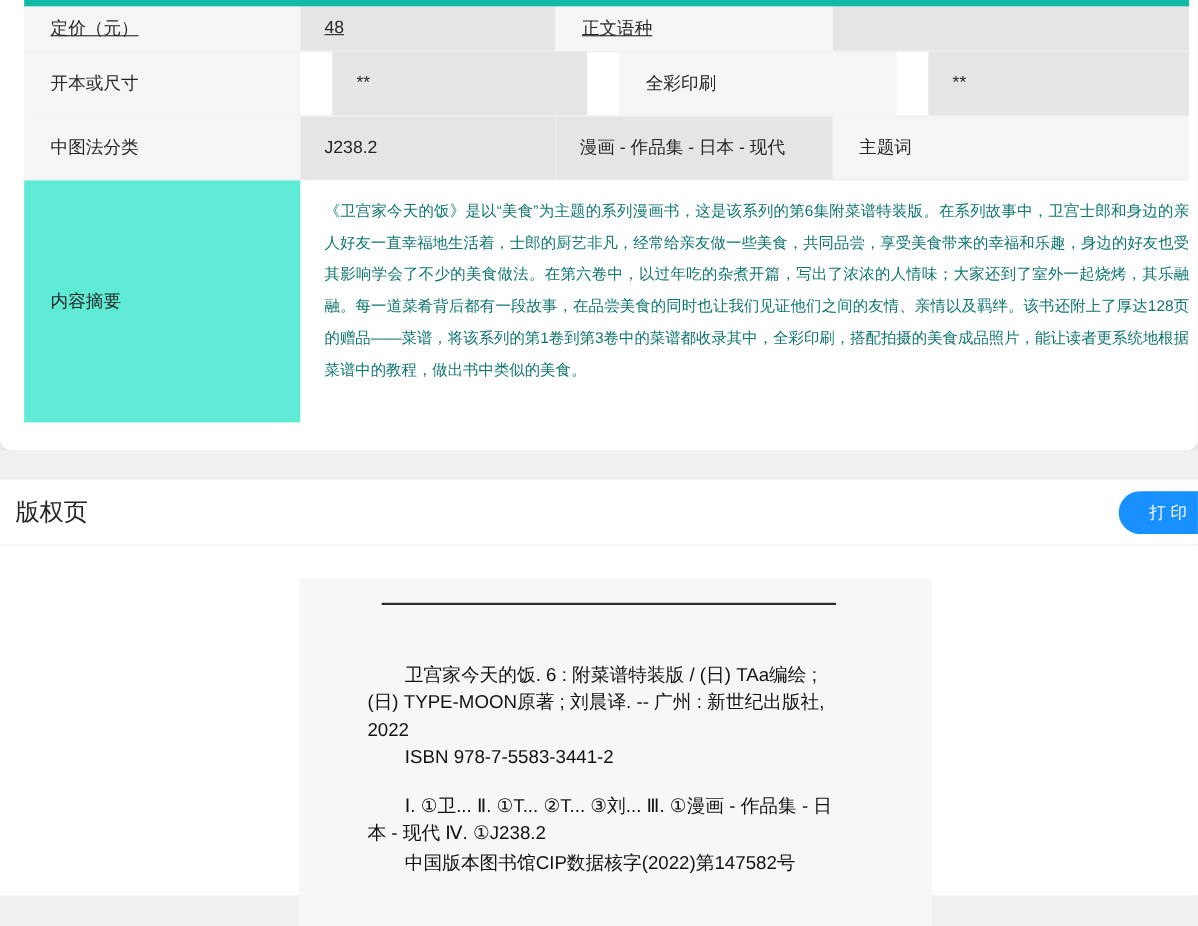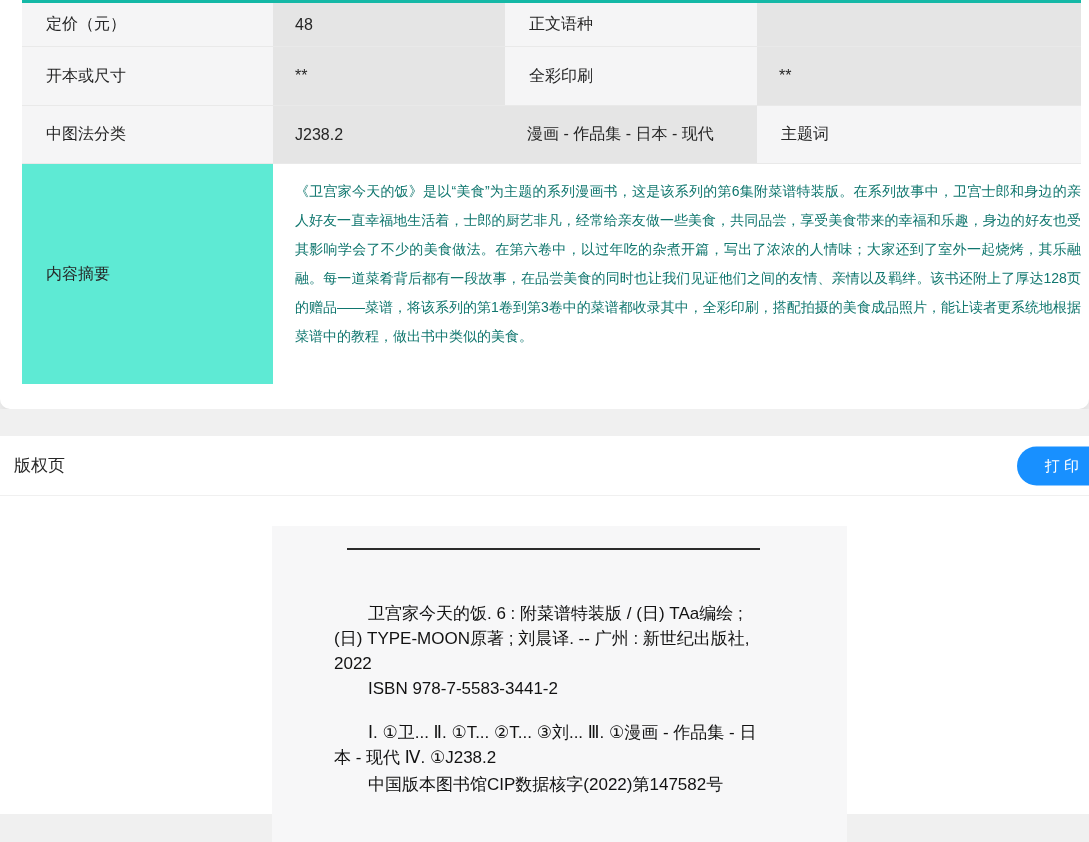--- a/index.html
+++ b/index.html
@@ -16,22 +16,22 @@
     border-radius: 0 0 10px 10px;
     box-shadow: 0 5px 10px rgba(0,0,0,0.07);
     padding: 0 8px 25px 22px;
   }
   .meta-grid { width: 100%; }
   .meta-row {
     display: grid;
     grid-template-columns: 251px 232px 252px 1fr;
     border-bottom: 1px solid #e9e9e9;
   }
-  .meta-row.r1 { height: 47px; border-top: 3px solid #14b8a6; }
-  .meta-row.r2 { height: 59px; }
+  .meta-row.r1 { height: 47px; border-top: 6px solid #14b8a6; text-decoration: underline; }
+  .meta-row.r2 { height: 59px; gap: 29px; }
   .meta-row.r3 { height: 58px; }
   .cell { display: flex; align-items: center; font-size: 16px; color: #262626; }
   .cell.label { background: #f5f5f6; padding: 0 24px; }
   .cell.value { padding: 0 22px; background: #e5e5e5; }
 
   .summary-row {
     display: grid;
     grid-template-columns: 251px 1fr;
     min-height: 220px;
   }
@@ -56,21 +56,21 @@
   
   .card-bottom { background: #ffffff; height: 378px; }
   .section-header {
     position: relative;
     height: 60px;
     display: flex;
     align-items: center;
     padding-left: 14px;
     border-bottom: 1px solid #f0f0f0;
   }
-  .section-title { font-size: 17px; font-weight: 500; color: #262626; }
+  .section-title { font-size: 22px; font-weight: 500; color: #262626; }
   .print-btn {
     position: absolute;
     right: -18px;
     top: 50%;
     transform: translateY(-50%);
     height: 39px;
     padding: 0 28px;
     border: none;
     border-radius: 20px;
     background: #1890ff;

